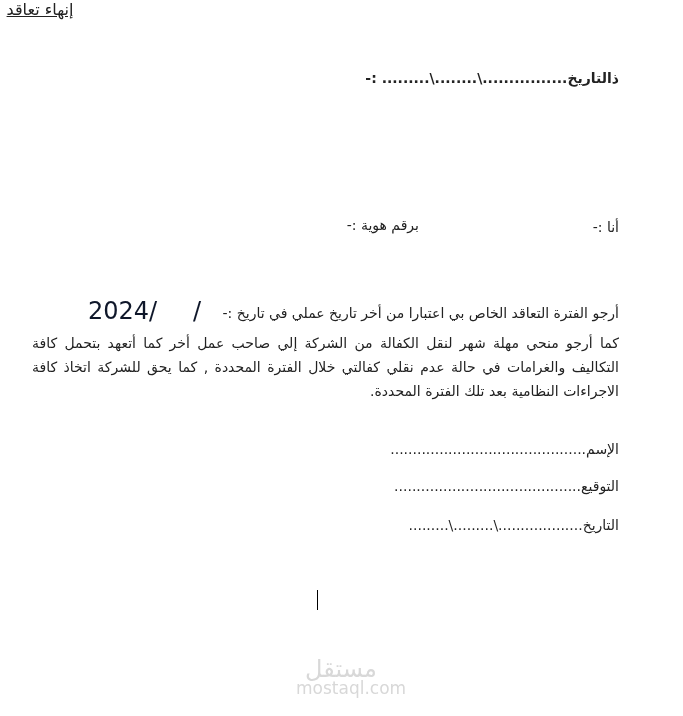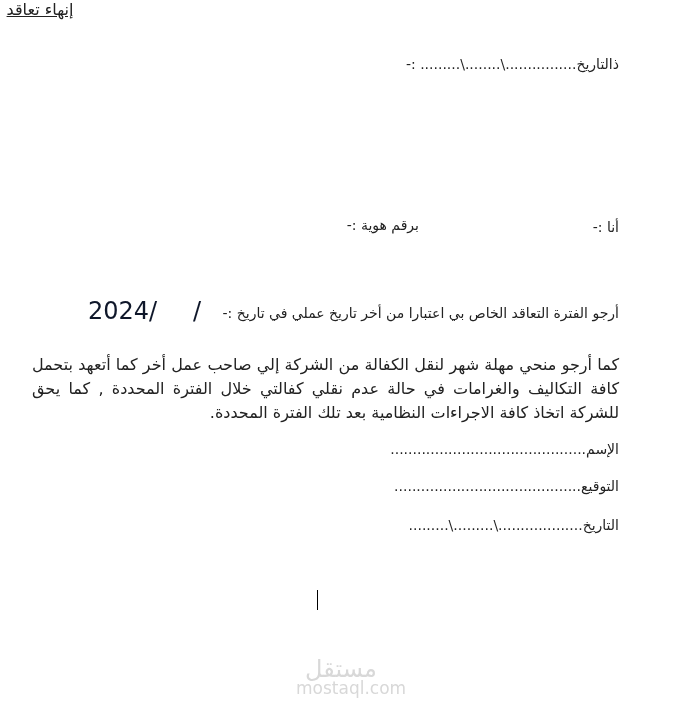--- a/index.html
+++ b/index.html
@@ -2,29 +2,29 @@
 <html><head>
 <meta charset="utf-8">
 <style>
   html, body { margin:0; padding:0; }
   body {
     width:683px; height:716px; background:#ffffff; position:relative; overflow:hidden;
     font-family: "DejaVu Sans", sans-serif; color:#222;
   }
   .line { position:absolute; direction:rtl; white-space:nowrap; font-size:14px; line-height:20px; }
   .r { right:64px; }
-  #date-top { top:54px; }
+  #date-top { top:68px;font-weight:bold; }
   #title { top:130px; left:280px; width:80px; text-align:center; font-size:16px; text-decoration:underline; direction:rtl; }
   #name-line { top:217px; }
   #id-label { position:absolute; top:217px; right:264px; font-size:14px; direction:rtl; white-space:nowrap; }
   #request-line { top:303px; }
   .big { position:absolute; font-size:24px; font-family:"DejaVu Sans", sans-serif; color:#0f172a; }
   #slash1 { top:297px; left:193px; }
   #year { top:297px; left:88px; }
-  #para { position:absolute; top:353px; left:32px; right:64px; direction:rtl; font-size:16px; line-height:24px; text-align:justify; }
+  #para { position:absolute; top:331px; left:32px; right:64px; direction:rtl; font-size:14px; line-height:24px; text-align:justify; }
   #f-name { top:423px;margin-top:16px; }
   #f-sign { top:476px; }
   #f-date { top:515px; }
   #cursor { position:absolute; left:317px; top:590px; width:1px; height:20px; background:#000; }
   #watermark { position:absolute; left:296px; top:656px; width:90px; text-align:center; color:#d8d8d8; }
   #wm-ar { font-size:24px; font-weight:normal; direction:rtl; line-height:26px; }
   #wm-en { font-size:17px; line-height:12px; font-family:"DejaVu Sans", sans-serif; }
 </style>
 </head>
 <body>

